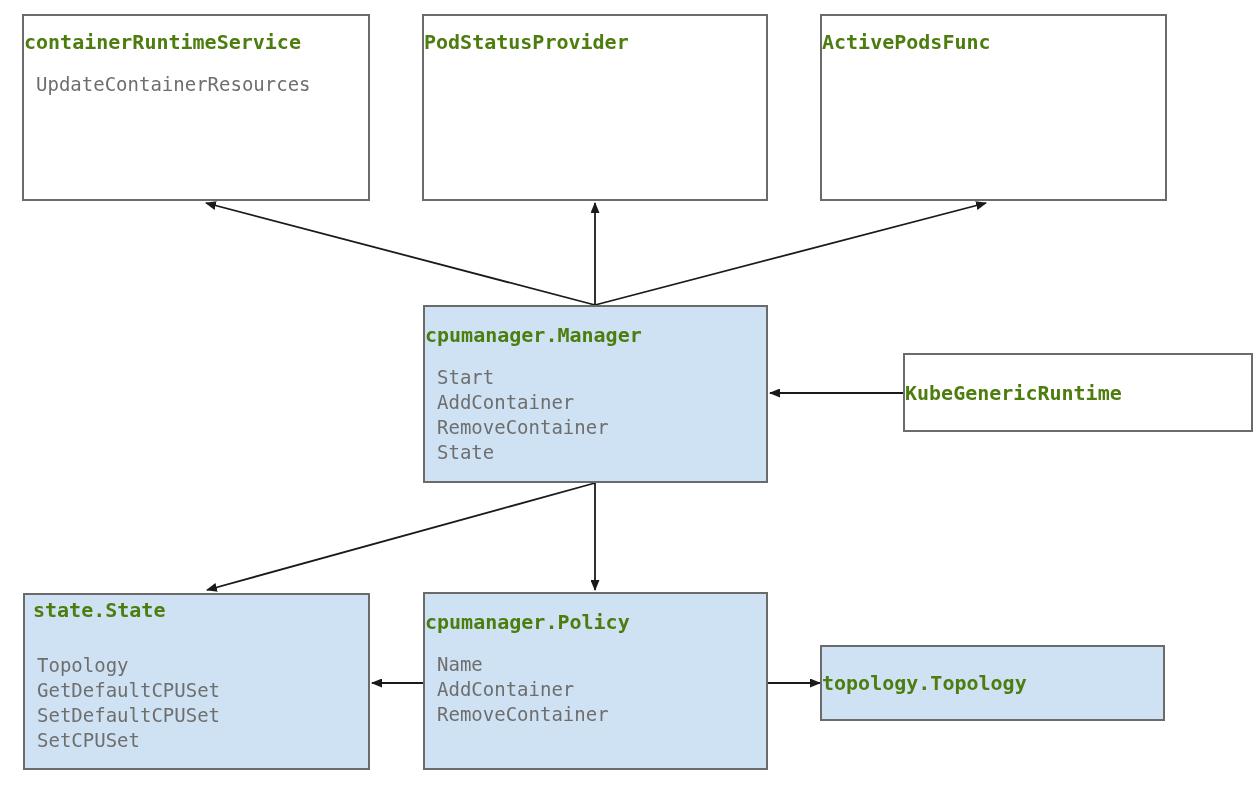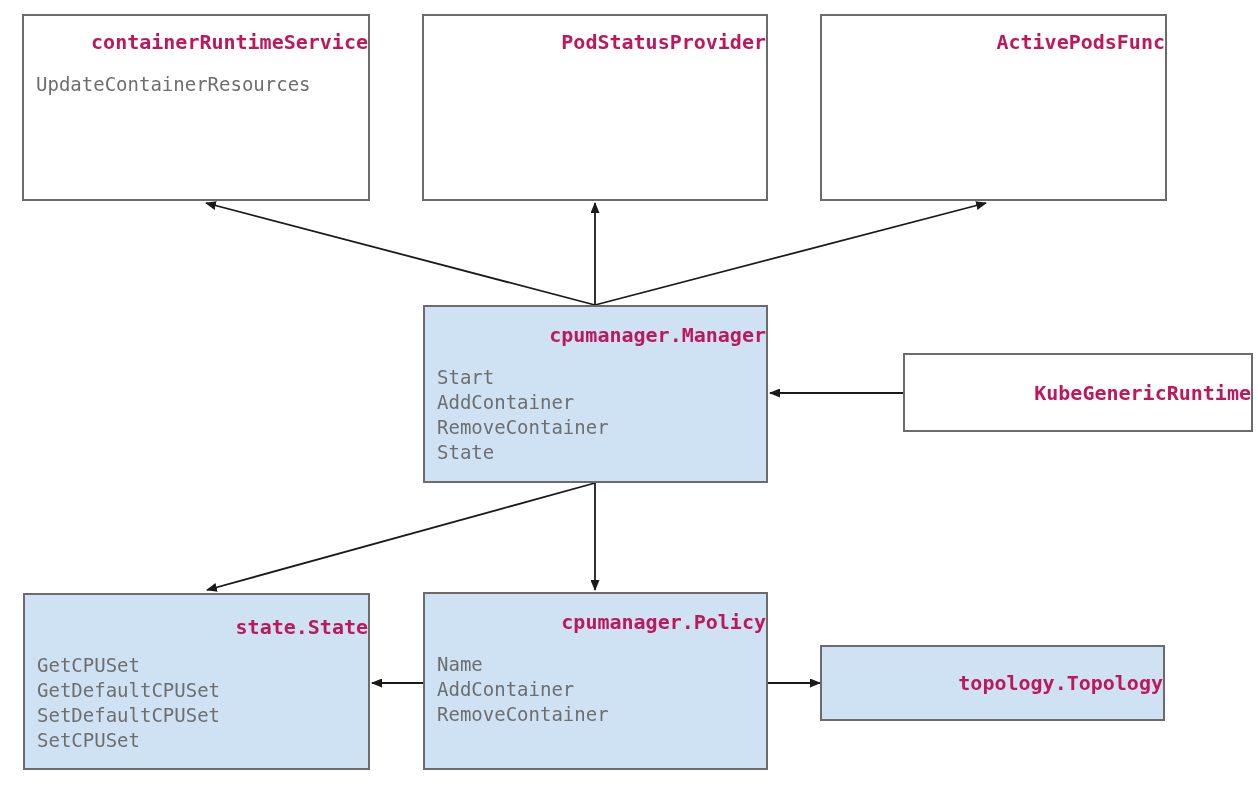--- a/index.html
+++ b/index.html
@@ -33,25 +33,25 @@
     z-index: 2;
   }
   .node.filled {
     background: #cfe2f3;
   }
   .node-title {
     position: absolute;
     left: 0;
     right: 0;
     top: 14px;
-    text-align: right;
+    text-align: left;
     font-family: "DejaVu Sans Mono", monospace;
     font-weight: bold;
     font-size: 20px;
-    color: #be185d;
+    color: #4d7c0f;
     letter-spacing: 0px;
     white-space: nowrap;
   }
   .node-methods {
     position: absolute;
     left: 12px;
     right: 8px;
     top: 56px;
     font-family: "DejaVu Sans Mono", monospace;
     font-size: 19px;
@@ -69,21 +69,21 @@
   #node-cpumanager-manager       { left: 423px; top: 305px; width: 345px; height: 178px; }
   #node-kube-generic-runtime     { left: 903px; top: 353px; width: 350px; height: 79px;  }
   #node-state-state              { left: 23px;  top: 593px; width: 347px; height: 177px; }
   #node-cpumanager-policy        { left: 423px; top: 592px; width: 345px; height: 178px; }
   #node-topology-topology        { left: 820px; top: 645px; width: 345px; height: 76px;  }
 
   #node-kube-generic-runtime .node-title { top: 26px; }
   #node-topology-topology .node-title   { top: 24px; }
   #node-cpumanager-manager .node-title  { top: 16px; }
   #node-cpumanager-policy .node-title   { top: 16px; }
-  #node-state-state .node-title         { top: 20px; }
+  #node-state-state .node-title         { top: 3px; margin-left: 8px; }
   #node-cpumanager-manager .node-methods { top: 58px; }
   #node-cpumanager-policy .node-methods  { top: 58px; }
   #node-state-state .node-methods        { top: 58px; }
 </style>
 </head>
 <body>
 
 <div id="canvas">
 
   <svg id="edges" viewBox="0 0 1258 788" xmlns="http://www.w3.org/2000/svg">
@@ -137,21 +137,21 @@
     </div>
   </div>
 
   <div class="node" id="node-kube-generic-runtime">
     <div class="node-title">KubeGenericRuntime</div>
   </div>
 
   <div class="node filled" id="node-state-state">
     <div class="node-title">state.State</div>
     <div class="node-methods">
-      <span class="m">GetCPUSet</span>
+      <span class="m">Topology</span>
       <span class="m">GetDefaultCPUSet</span>
       <span class="m">SetDefaultCPUSet</span>
       <span class="m">SetCPUSet</span>
     </div>
   </div>
 
   <div class="node filled" id="node-cpumanager-policy">
     <div class="node-title">cpumanager.Policy</div>
     <div class="node-methods">
       <span class="m">Name</span>

